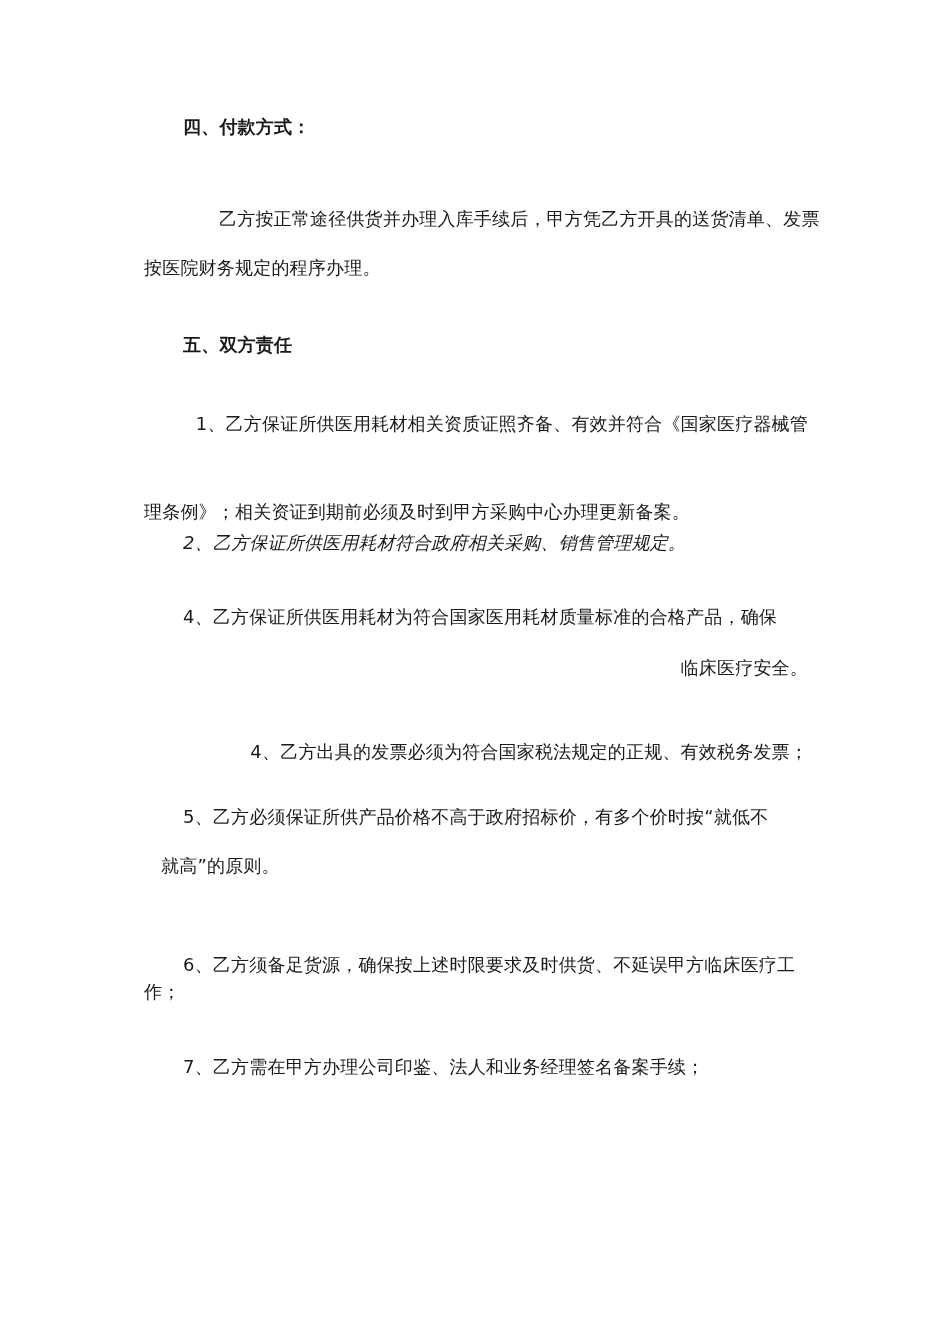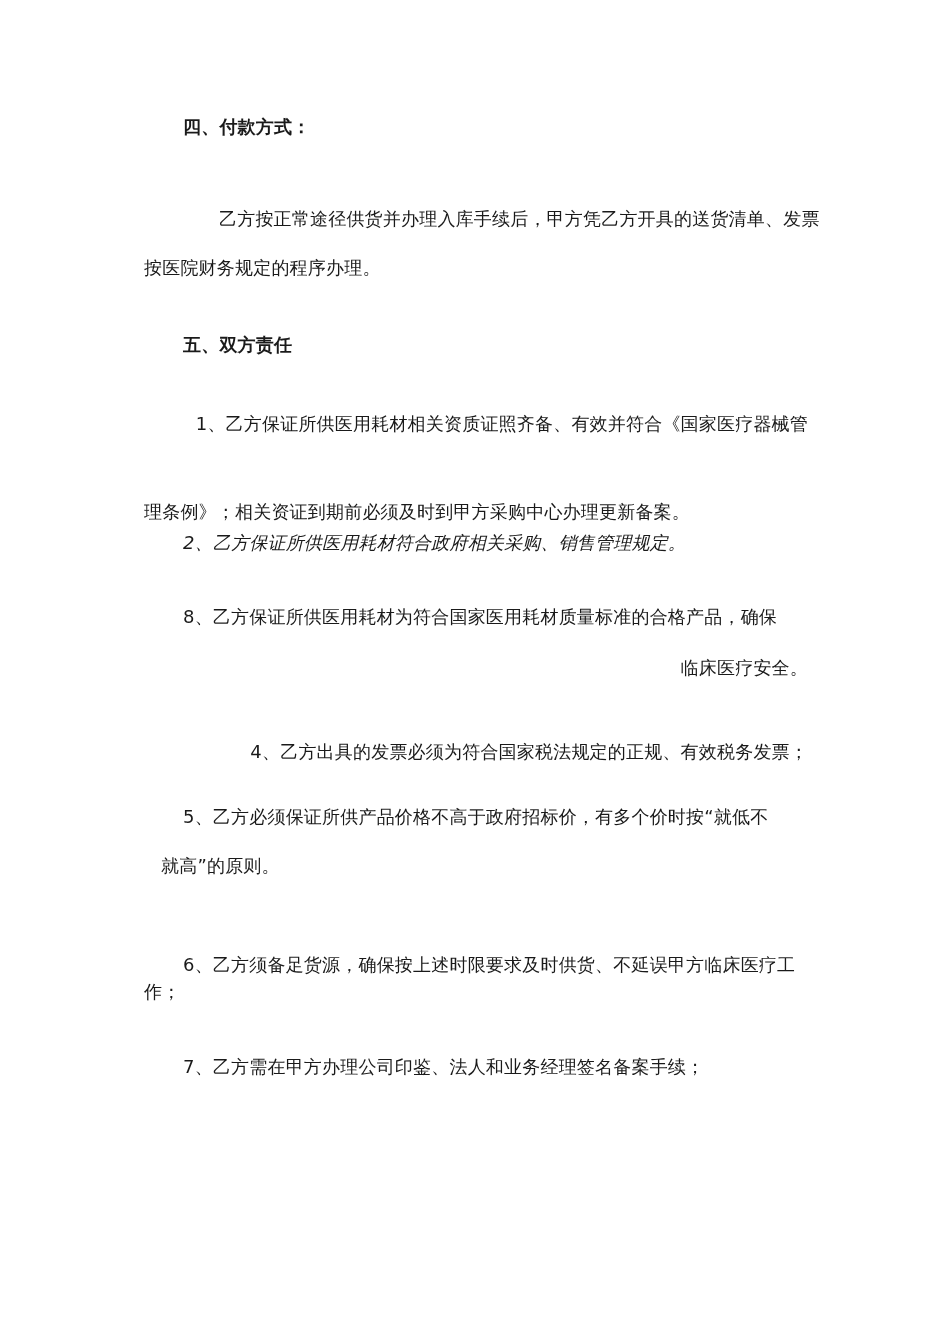--- a/index.html
+++ b/index.html
@@ -51,21 +51,21 @@
   <div class="line indent" style="top:207px;margin-left:36px;">乙方按正常途径供货并办理入库手续后，甲方凭乙方开具的送货清单、发票</div>
   <div class="line" style="top:256px;">按医院财务规定的程序办理。</div>
 
   <div class="line indent heading" style="top:333px;">五、双方责任</div>
 
   <div class="line indent" style="top:412px;text-align:right;">1、乙方保证所供医用耗材相关资质证照齐备、有效并符合《国家医疗器械管</div>
   <div class="line" style="top:456px;margin-top:44px;">理条例》；相关资证到期前必须及时到甲方采购中心办理更新备案。</div>
 
   <div class="line indent" style="top:531px;font-style:italic;">2、乙方保证所供医用耗材符合政府相关采购、销售管理规定。</div>
 
-  <div class="line indent" style="top:605px;">8、乙方保证所供医用耗材为符合国家医用耗材质量标准的合格产品，确保</div>
+  <div class="line indent" style="top:605px;">4、乙方保证所供医用耗材为符合国家医用耗材质量标准的合格产品，确保</div>
   <div class="line" style="top:656px;text-align:right;">临床医疗安全。</div>
 
   <div class="line indent" style="top:740px;text-align:right;">4、乙方出具的发票必须为符合国家税法规定的正规、有效税务发票；</div>
 
   <div class="line indent" style="top:805px;">5、乙方必须保证所供产品价格不高于政府招标价，有多个价时按“就低不</div>
   <div class="line" style="top:854px;margin-left:17px;">就高”的原则。</div>
 
   <div class="line indent" style="top:953px;">6、乙方须备足货源，确保按上述时限要求及时供货、不延误甲方临床医疗工</div>
   <div class="line" style="top:980px;">作；</div>
 

